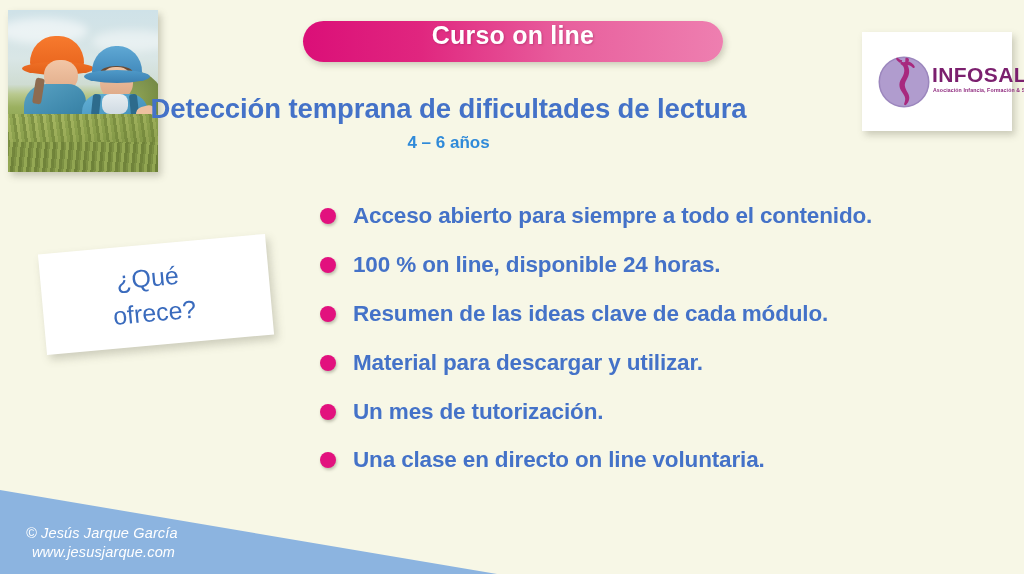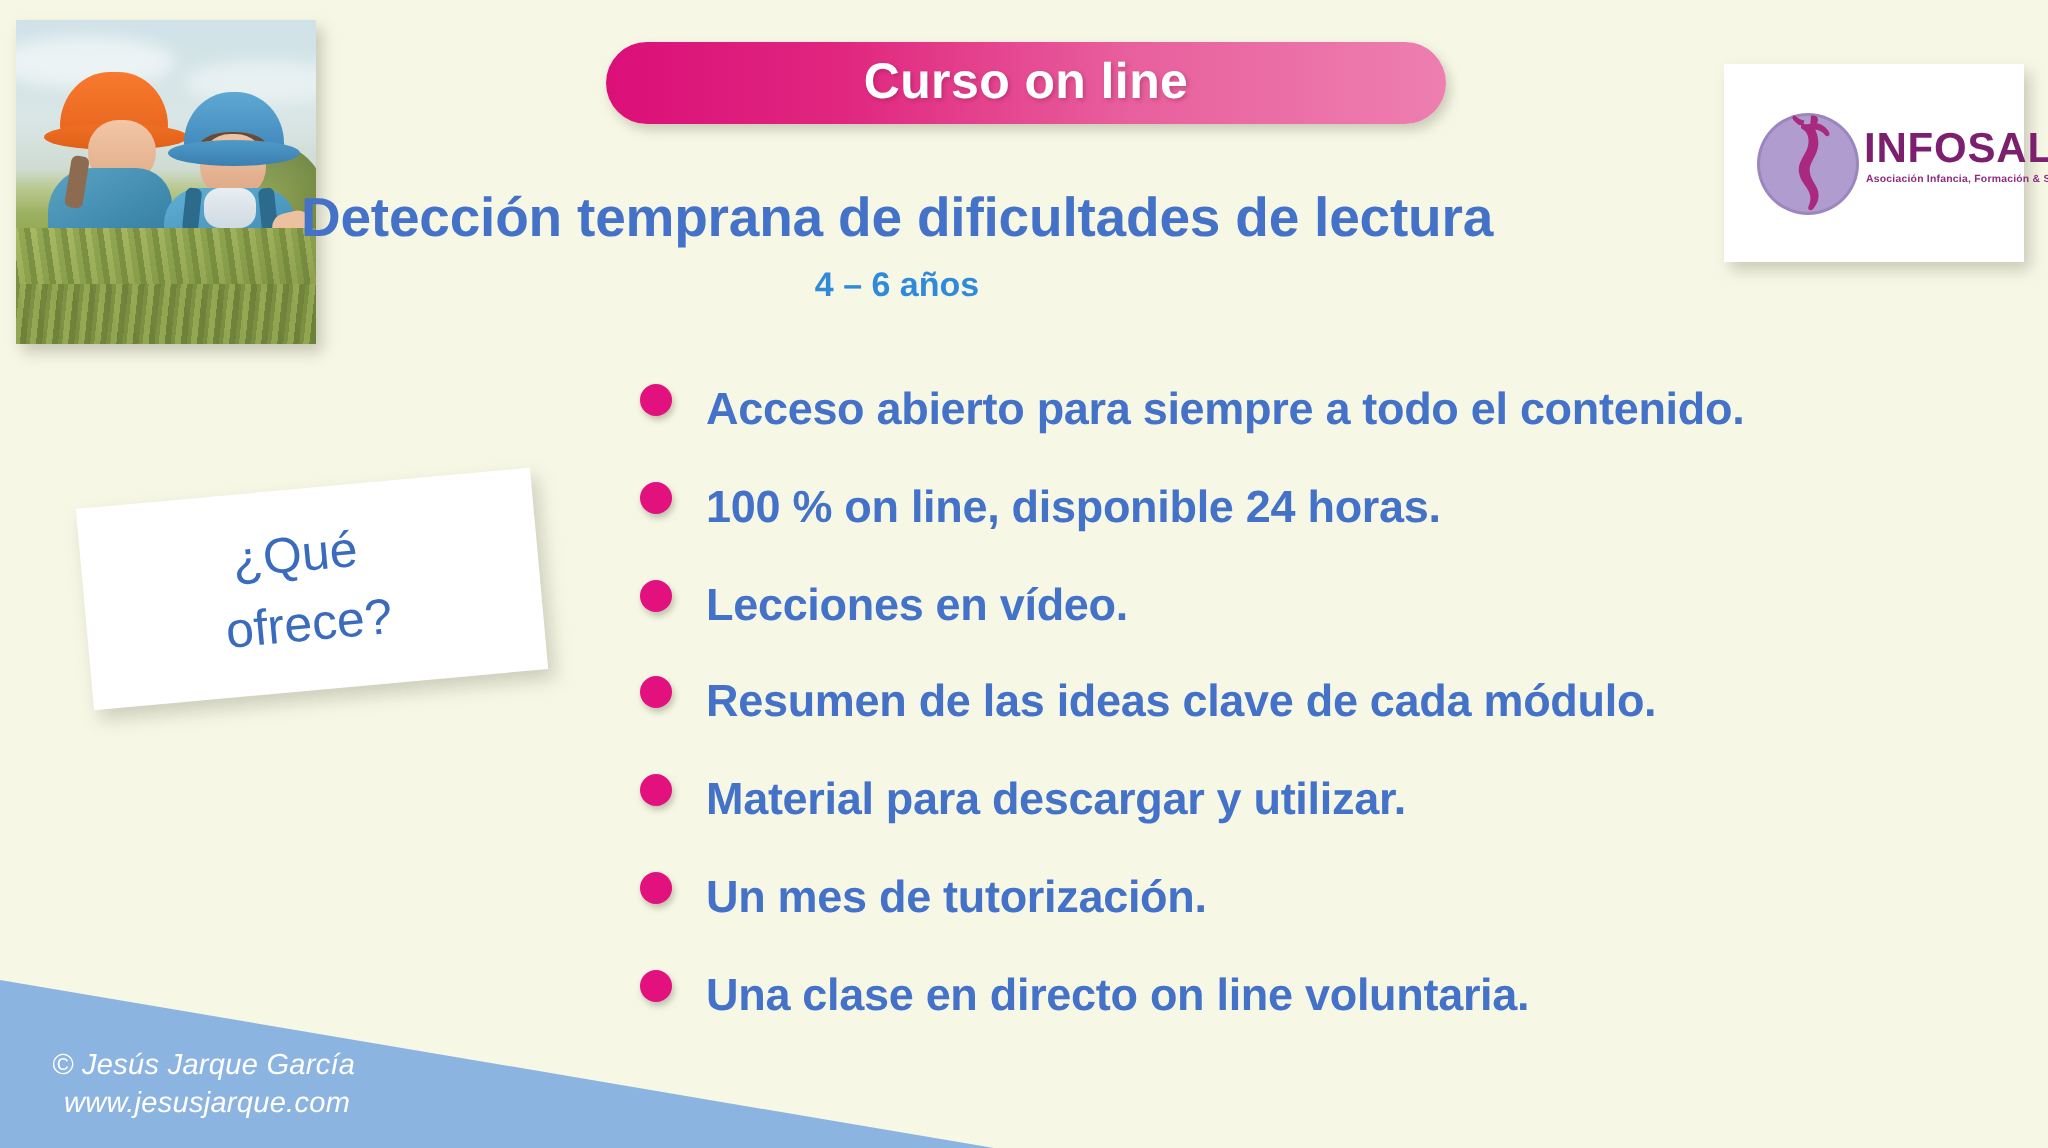--- a/index.html
+++ b/index.html
@@ -205,21 +205,21 @@
   .banner {
     position: absolute;
     left: 303px;
     top: 21px;
     width: 420px;
     height: 41px;
     border-radius: 21px;
     background: linear-gradient(90deg, #db0f78 0%, #e0267f 28%, #e85f9d 62%, #ee7fb0 100%);
     box-shadow: 2px 3px 6px rgba(90,90,70,0.28);
     display: flex;
-    align-items: center;
+    align-items: flex-start;
     justify-content: center;
     z-index: 5;
   }
   .banner-text {
     color: #ffffff;
     font-size: 25px;
     font-weight: bold;
     letter-spacing: 0.2px;
     text-shadow: 1px 1px 2px rgba(130,20,70,0.35);
     white-space: nowrap;
@@ -336,21 +336,21 @@
 
   
   .bullets {
     position: absolute;
     left: 320px;
     top: 192px;
     z-index: 5;
   }
   .bullet-row {
     display: flex;
-    align-items: flex-start;
+    align-items: center;
     height: 48.8px;
   }
   .dot {
     width: 16px;
     height: 16px;
     border-radius: 50%;
     background: #e2117e;
     box-shadow: 1px 2px 3px rgba(90,90,70,0.35);
     flex: 0 0 auto;
   }
@@ -444,24 +444,20 @@
     <div class="bullet-row">
       <span class="dot"></span>
       <span class="bullet-label">Acceso abierto para siempre a todo el contenido.</span>
     </div>
     <div class="bullet-row">
       <span class="dot"></span>
       <span class="bullet-label">100 % on line, disponible 24 horas.</span>
     </div>
     <div class="bullet-row">
       <span class="dot"></span>
-      <span class="bullet-label">Lecciones en vídeo.</span>
-    </div>
-    <div class="bullet-row">
-      <span class="dot"></span>
       <span class="bullet-label">Resumen de las ideas clave de cada módulo.</span>
     </div>
     <div class="bullet-row">
       <span class="dot"></span>
       <span class="bullet-label">Material para descargar y utilizar.</span>
     </div>
     <div class="bullet-row">
       <span class="dot"></span>
       <span class="bullet-label">Un mes de tutorización.</span>
     </div>

